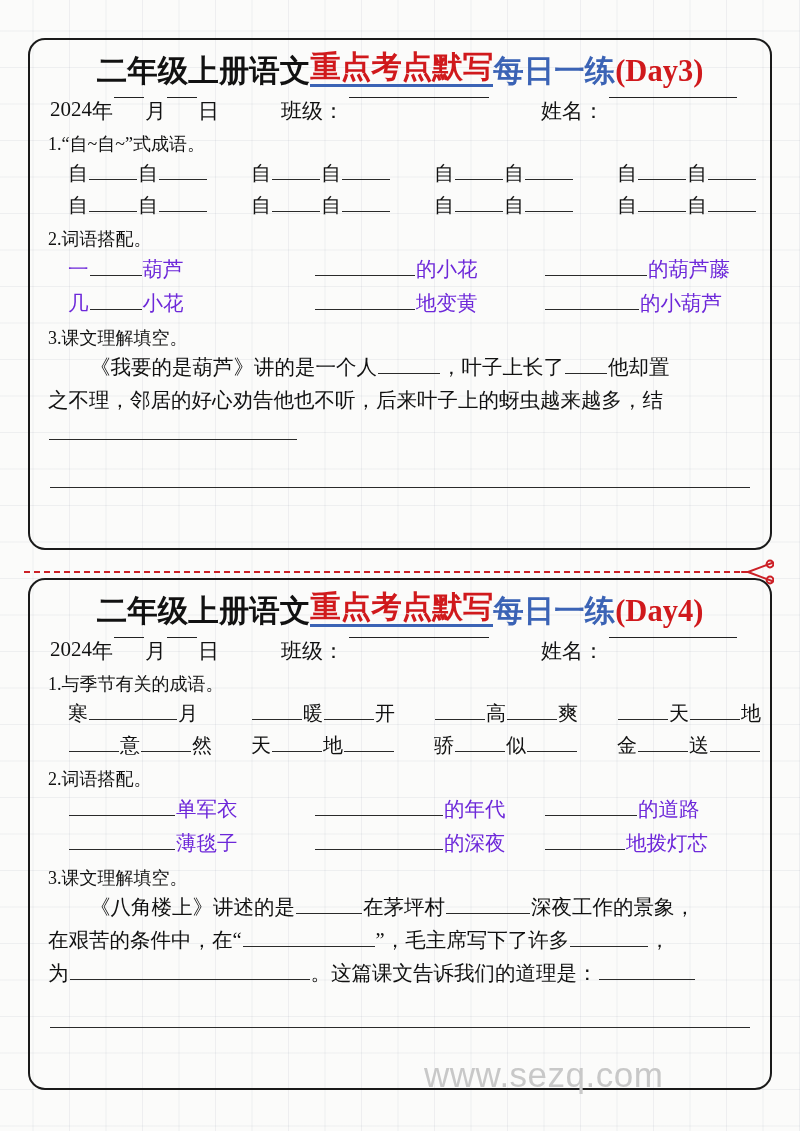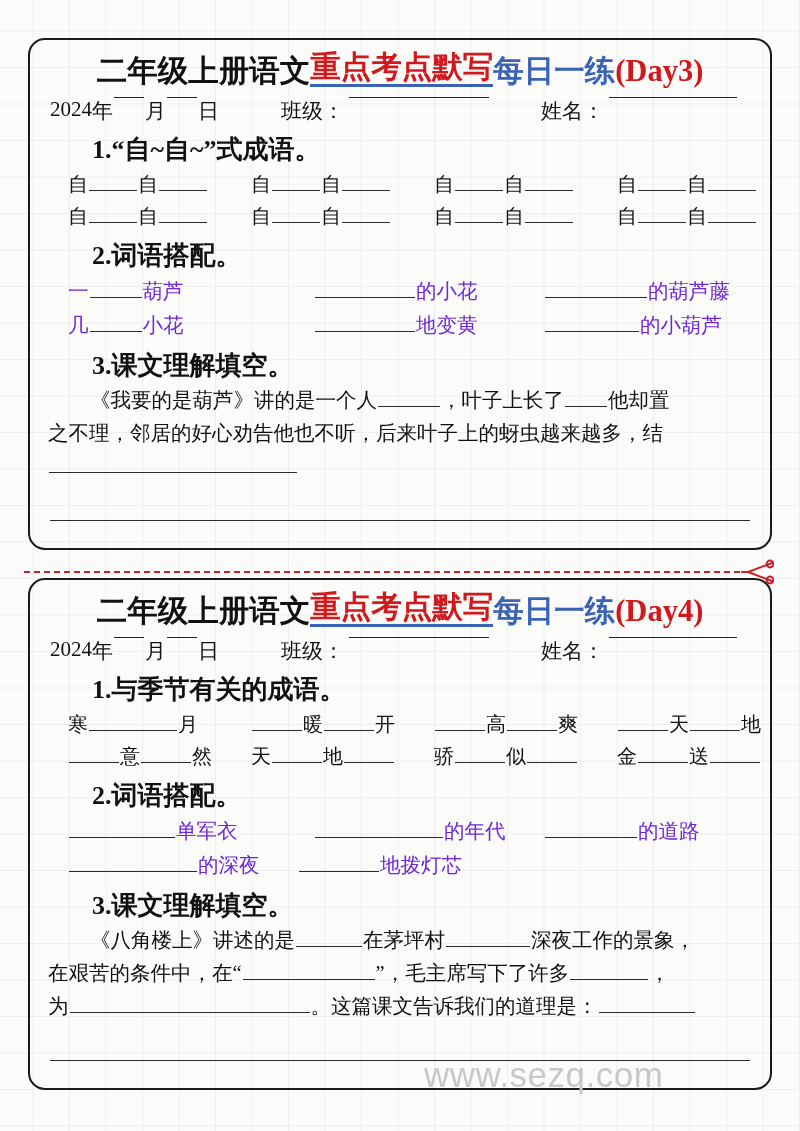--- a/index.html
+++ b/index.html
@@ -92,27 +92,26 @@
   }
   .meta-row .u-md2 {
     display: inline-block;
     width: 128px;
     border-bottom: 1.6px solid #222;
     margin-left: 5px;
   }
 
   
   .q-head {
-    font-size: 26px;
+    font-size: 18px;
     color: #111;
     margin-top: 7px;
     padding-left: 2px;
     white-space: nowrap;
-    font-weight: 700;
-    margin-left: 44px;
+    font-weight: 400;
   }
 
   
   .bl {
     display: inline-block;
     border-bottom: 1.7px solid #2a2a2a;
     vertical-align: baseline;
     height: 1.05em;
     margin: 0 1px;
   }
@@ -323,20 +322,21 @@
     </div>
 
     <div class="q-head">2.词语搭配。</div>
     <div class="colloc-rows">
       <div class="colloc-row">
         <span class="colloc-c1"><span class="bl" style="width:106px"></span><span>单军衣</span></span>
         <span class="colloc-c2"><span class="bl" style="width:128px"></span><span>的年代</span></span>
         <span class="colloc-c3"><span class="bl" style="width:92px"></span><span>的道路</span></span>
       </div>
       <div class="colloc-row">
+        <span class="colloc-c1"><span class="bl" style="width:106px"></span><span>薄毯子</span></span>
         <span class="colloc-c2"><span class="bl" style="width:128px"></span><span>的深夜</span></span>
         <span class="colloc-c3"><span class="bl" style="width:80px"></span><span>地拨灯芯</span></span>
       </div>
     </div>
 
     <div class="q-head">3.课文理解填空。</div>
     <div class="para">
       <div class="para-line"><span class="indent"></span><span>《八角楼上》讲述的是</span><span class="bl" style="width:66px"></span><span>在茅坪村</span><span class="bl" style="width:84px"></span><span>深夜工作的景象，</span></div>
       <div class="para-line"><span>在艰苦的条件中，在“</span><span class="bl" style="width:132px"></span><span>”，毛主席写下了许多</span><span class="bl" style="width:78px"></span><span>，</span></div>
       <div class="para-line"><span>为</span><span class="bl" style="width:240px"></span><span>。这篇课文告诉我们的道理是：</span><span class="bl" style="width:96px"></span></div>

